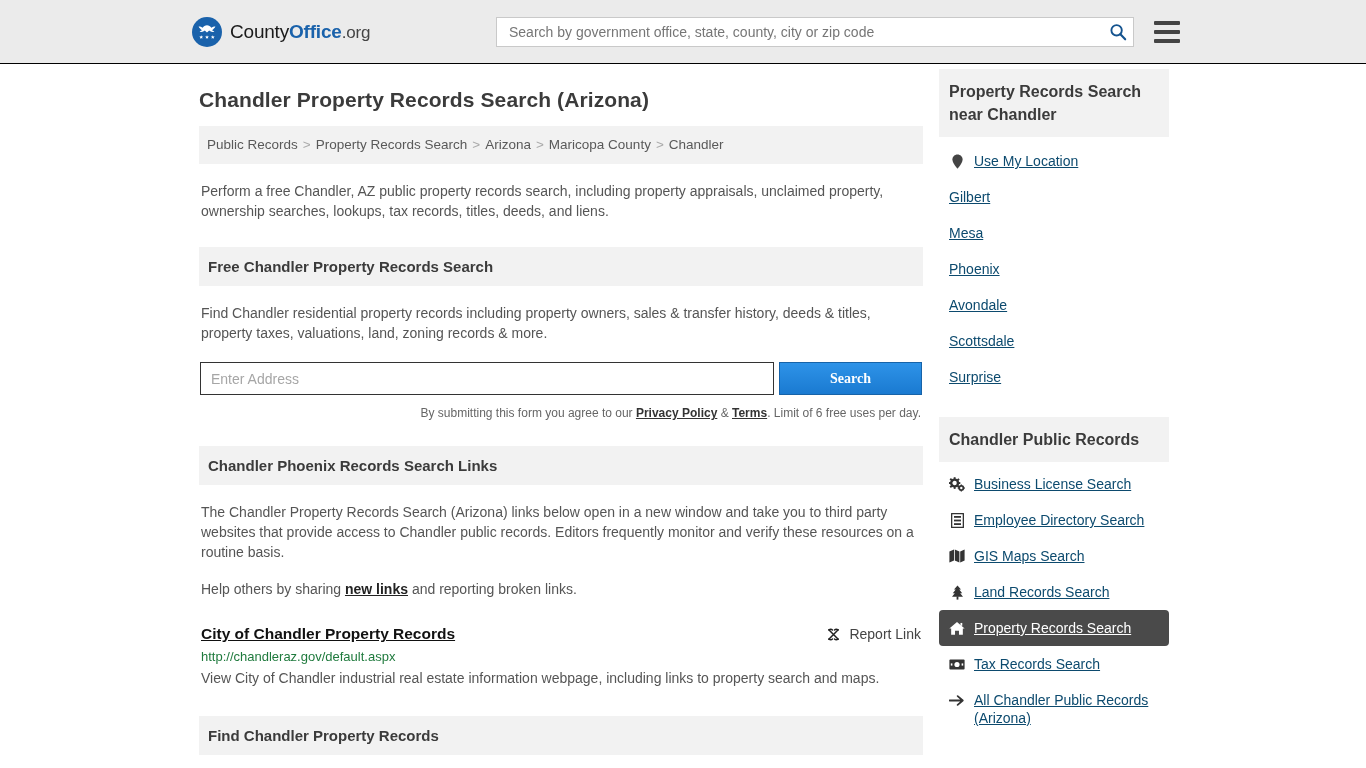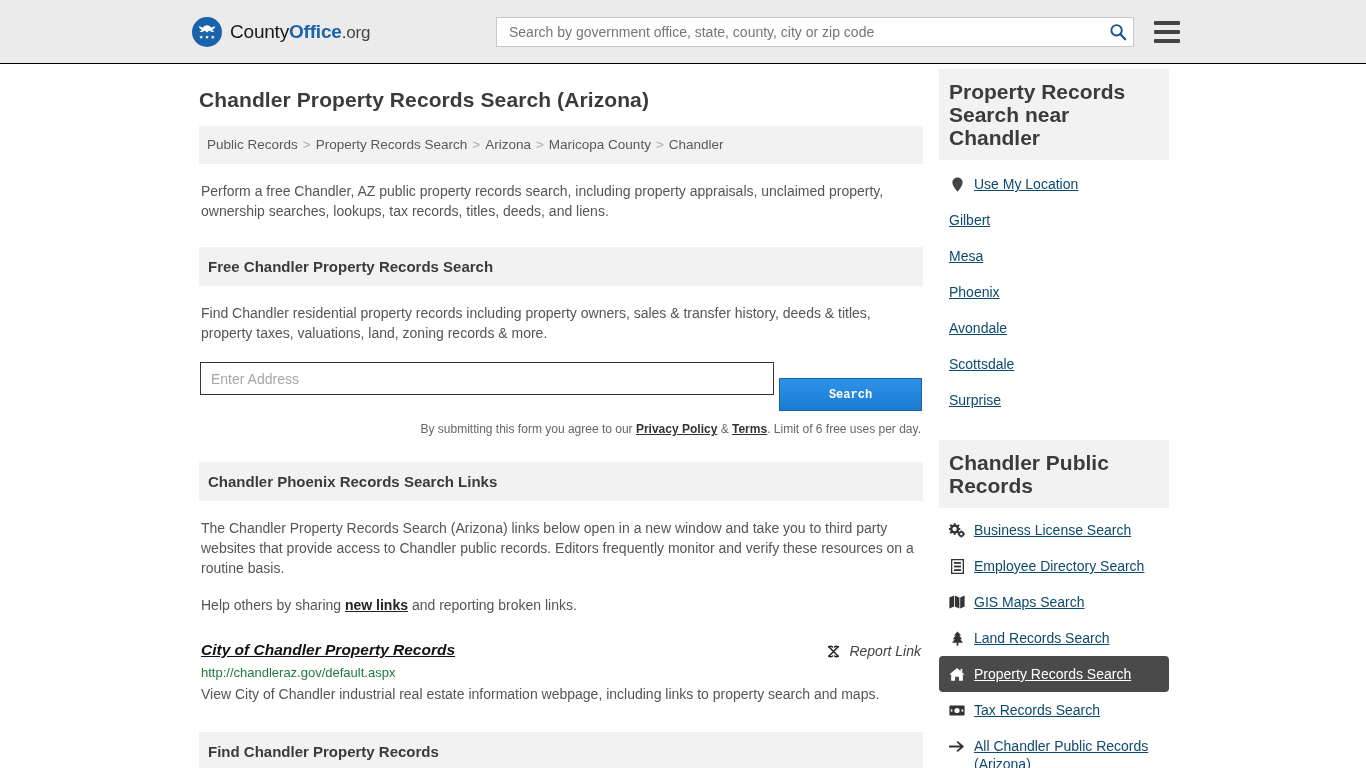--- a/index.html
+++ b/index.html
@@ -163,42 +163,40 @@
     background: #fff;
   }
   .addr-input::placeholder { color: #a6a6a6; }
   .addr-btn {
     width: 143px;
     height: 33px;
     margin-left: 5px;
     border: 1px solid #1763a8;
     background: linear-gradient(to bottom, #2e93e8 0%, #1a7ad1 100%);
     color: #fff;
-    font-size: 12px;
+    font-size: 14px;
     font-weight: 700;
-    font-family: Liberation Mono, monospace;
+    font-family: Liberation Serif, serif;
     cursor: pointer;
-    margin-top: 16px;
   }
   .form-note {
     text-align: right;
     font-size: 12px;
     color: #666;
     margin-top: 11px;
     padding-right: 2px;
   }
   .form-note a { color: #333; text-decoration: underline; font-weight: 600; }
 
   
   .link-entry { margin-top: 26px; padding: 0 2px; }
   .link-entry-top {
     display: flex;
-    align-items: flex-end;
+    align-items: flex-start;
     justify-content: space-between;
-    font-style: italic;
   }
   .link-title {
     font-size: 15.5px;
     font-weight: 700;
     color: #111;
     text-decoration: underline;
     cursor: pointer;
   }
   .report-link {
     display: flex;
@@ -218,21 +216,21 @@
     font-size: 14px;
     line-height: 23px;
     color: #555;
     margin-top: 3px;
   }
 
   
   .side-head {
     background: #f2f2f2;
     padding: 11px 10px;
-    font-size: 21px;
+    font-size: 16px;
     font-weight: 700;
     color: #3b3b3b;
     line-height: 23px;
   }
   .side-list { margin: 0; padding: 0; list-style: none; }
   .side-item {
     display: flex;
     align-items: flex-start;
     gap: 9px;
     padding: 9px 10px;

